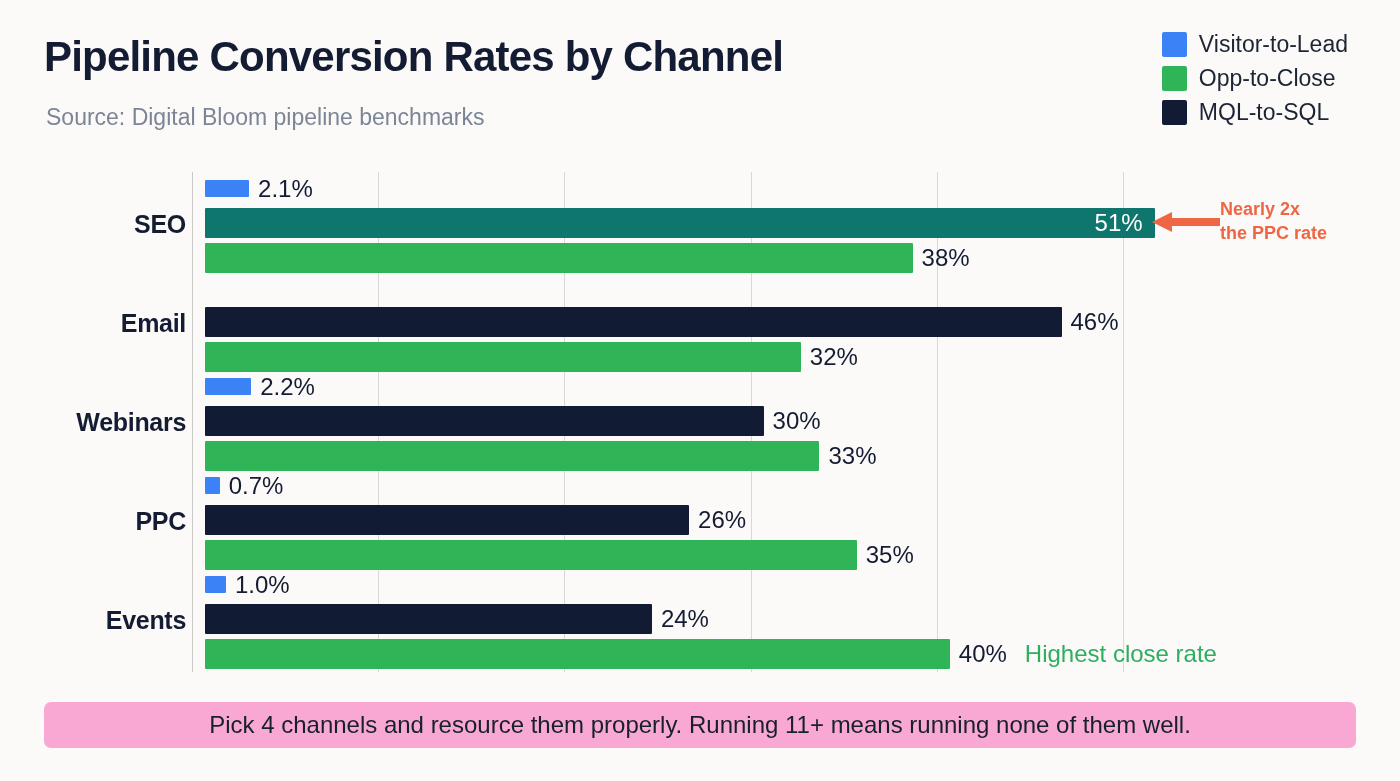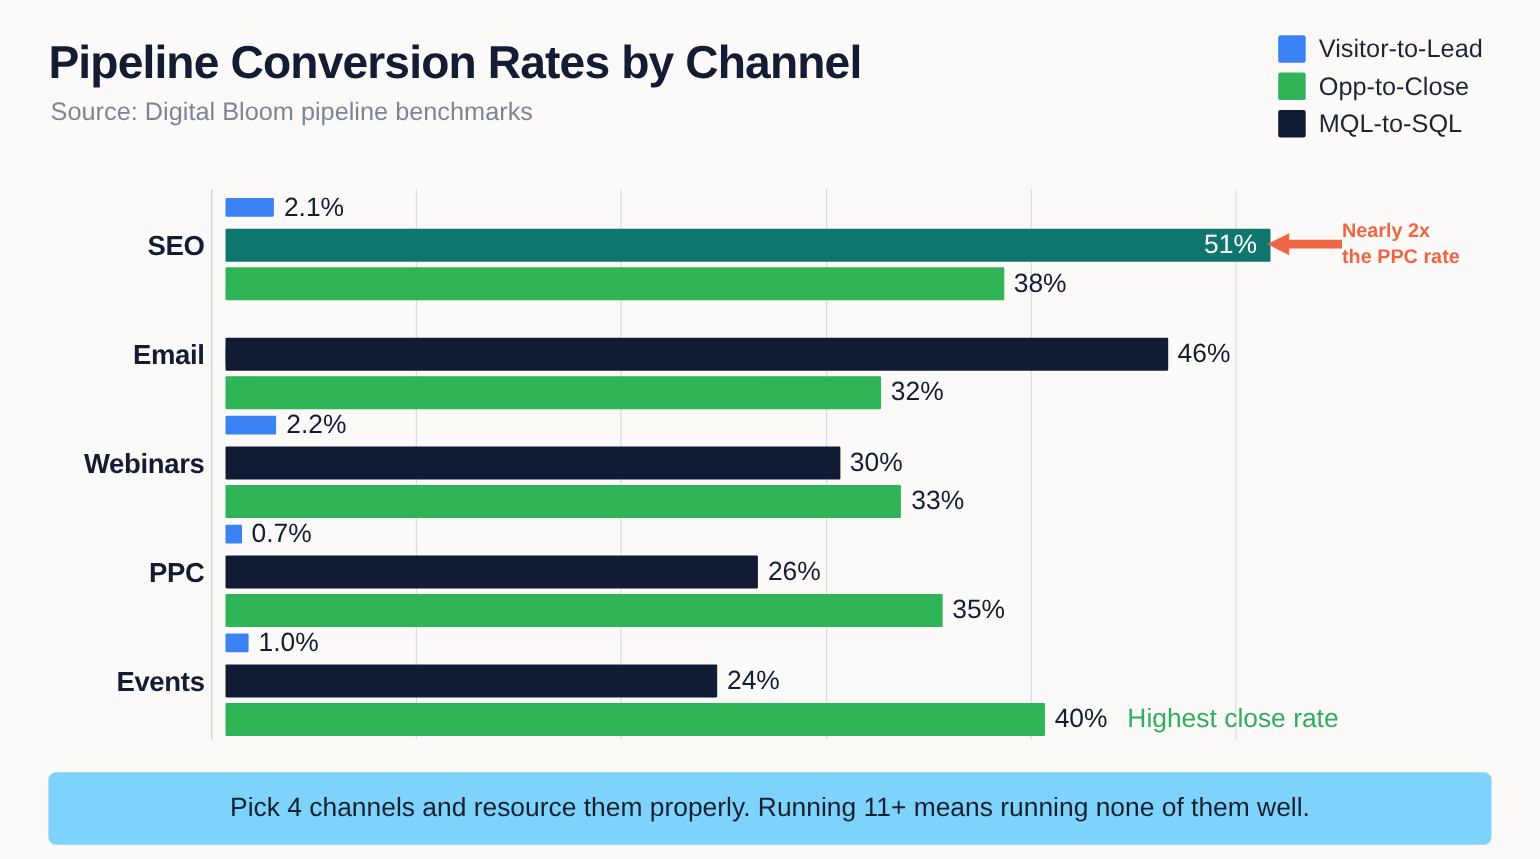--- a/index.html
+++ b/index.html
@@ -28,21 +28,21 @@
     top: 33px;
     font-size: 42px;
     font-weight: 800;
     letter-spacing: -0.8px;
     color: #141c33;
     white-space: nowrap;
   }
   .subtitle {
     position: absolute;
     left: 46px;
-    top: 88px;
+    top: 104px;
     font-size: 23px;
     font-weight: 400;
     color: #7c8597;
     white-space: nowrap;
   }
 
   
   .legend {
     position: absolute;
     right: 52px;
@@ -171,22 +171,22 @@
     color: #2fae5f;
     white-space: nowrap;
   }
 
   
   .footer {
     position: absolute;
     left: 44px;
     top: 702px;
     width: 1312px;
-    height: 66px;
-    background: #7dd3fc;
+    height: 46px;
+    background: #f9a8d4;
     border-radius: 7px;
     display: flex;
     align-items: center;
     justify-content: center;
   }
   .footer-text {
     font-size: 24px;
     color: #17202e;
     white-space: nowrap;
   }

